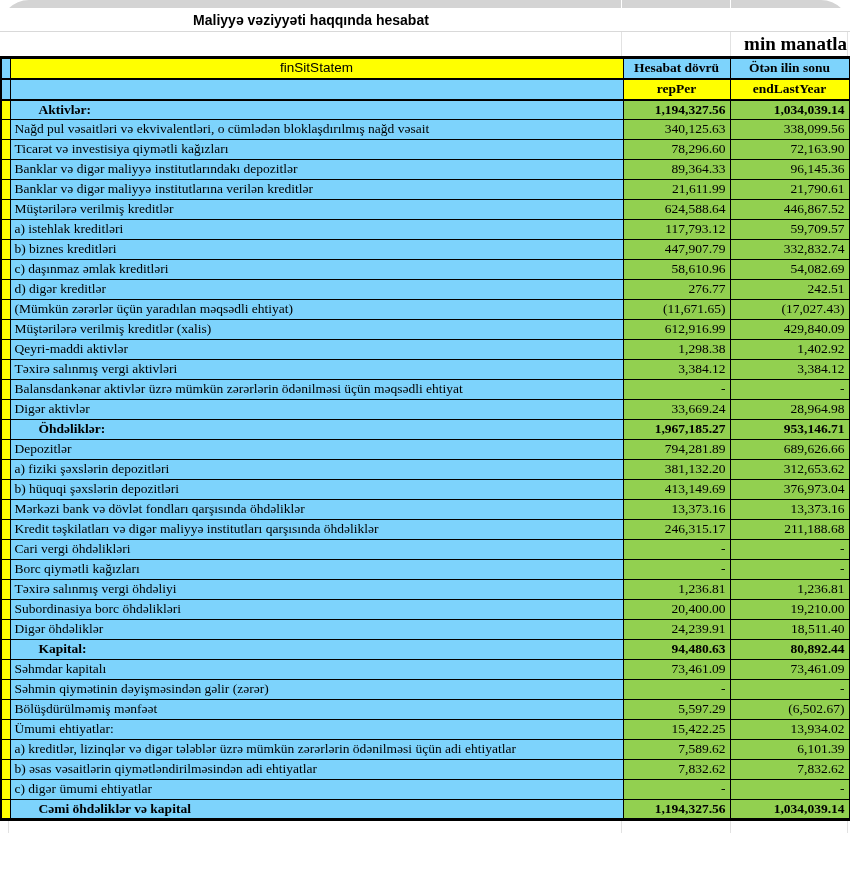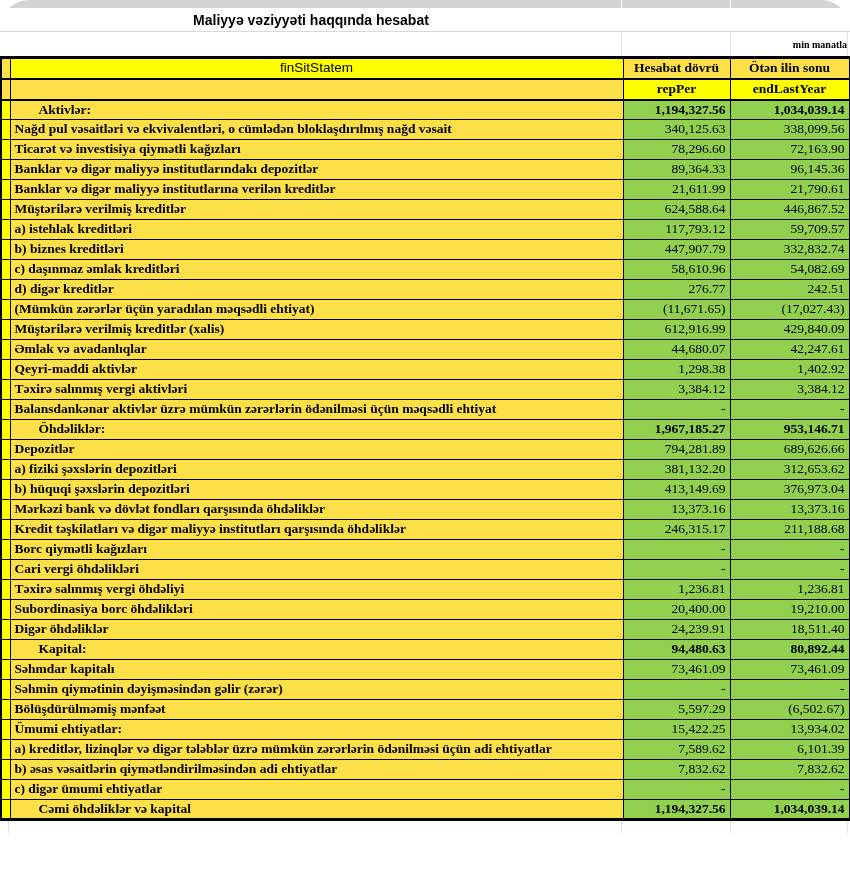--- a/index.html
+++ b/index.html
@@ -22,21 +22,21 @@
     font-family: "Liberation Sans", "DejaVu Sans", sans-serif;
     font-weight: bold; font-size: 14px;
   }
 
   
   .unit-row { position: relative; height: 25px; border-top: 1px solid #d9d9d9; }
   .unit-row .gridline { position: absolute; top: 0; width: 1px; height: 100%; background: #e2e2e2; }
   .unit-cell {
     position: absolute; right: 3px; top: 0; width: 120px; height: 100%;
     display: flex; align-items: center; justify-content: flex-end;
-    font-weight: bold; font-size: 10px;
+    font-weight: bold; font-size: 19px;
   }
 
   
   table.fin {
     border-collapse: collapse; table-layout: fixed;
     width: 848px; margin-left: 0;
     border-left: 2px solid #000; border-right: 1px solid #000;
   }
   table.fin td {
     border: 1px solid #000;
@@ -49,31 +49,31 @@
   col.c-label { width: 613px; }
   col.c-v1 { width: 107px; }
   col.c-v2 { width: 119px; }
 
   tr.hdr-row td { border-top: 3px solid #000; border-bottom: 2px solid #000; height: 21px; }
   tr.code-row td { border-bottom: 2px solid #000; height: 21px; }
   tr.total-row td { border-bottom: 3px solid #000; }
 
   td.yellow { background: #ffff00; }
   td.green  { background: #92d050; }
-  td.white  { background: #fde047; }
+  td.white  { background: #7dd3fc; }
 
   td.name-hdr {
     text-align: center;
     font-family: "Liberation Sans", "DejaVu Sans", sans-serif;
     font-size: 13px;
   }
   td.col-hdr { text-align: center; font-weight: bold; font-size: 14px; }
   td.code-hdr { text-align: center; font-weight: bold; font-size: 14px; }
 
-  td.lbl { text-align: left; font-weight: bold; }
+  td.lbl { text-align: left; }
   td.val { text-align: right; padding-right: 5px; }
   tr.bold td.lbl, tr.bold td.val { font-weight: bold; padding-left: 28px; }
 
   
   .bottom-filler { position: relative; height: 12px; background: #fff; }
   .bottom-filler .gridline { position: absolute; top: 0; width: 1px; height: 100%; background: #e2e2e2; }
 </style>
 </head>
 <body>
 
@@ -186,42 +186,42 @@
     <td class="green val">(17,027.43)</td>
   </tr>
         <tr>
     <td class="yellow"></td>
     <td class="white lbl">Müştərilərə verilmiş kreditlər (xalis)</td>
     <td class="green val">612,916.99</td>
     <td class="green val">429,840.09</td>
   </tr>
         <tr>
     <td class="yellow"></td>
-    <td class="white lbl">Əmlak və avadanlıqlar</td>
-    <td class="green val">44,680.07</td>
-    <td class="green val">42,247.61</td>
-  </tr>
-        <tr>
-    <td class="yellow"></td>
     <td class="white lbl">Qeyri-maddi aktivlər</td>
     <td class="green val">1,298.38</td>
     <td class="green val">1,402.92</td>
   </tr>
         <tr>
     <td class="yellow"></td>
     <td class="white lbl">Təxirə salınmış vergi aktivləri</td>
     <td class="green val">3,384.12</td>
     <td class="green val">3,384.12</td>
   </tr>
         <tr>
     <td class="yellow"></td>
     <td class="white lbl">Balansdankənar aktivlər üzrə mümkün zərərlərin ödənilməsi üçün məqsədli ehtiyat</td>
     <td class="green val">-</td>
     <td class="green val">-</td>
   </tr>
+        <tr>
+    <td class="yellow"></td>
+    <td class="white lbl">Digər aktivlər</td>
+    <td class="green val">33,669.24</td>
+    <td class="green val">28,964.98</td>
+  </tr>
         <tr class="bold">
     <td class="yellow"></td>
     <td class="white lbl">Öhdəliklər:</td>
     <td class="green val">1,967,185.27</td>
     <td class="green val">953,146.71</td>
   </tr>
         <tr>
     <td class="yellow"></td>
     <td class="white lbl">Depozitlər</td>
     <td class="green val">794,281.89</td>
@@ -246,27 +246,27 @@
     <td class="green val">13,373.16</td>
   </tr>
         <tr>
     <td class="yellow"></td>
     <td class="white lbl">Kredit təşkilatları və digər maliyyə institutları qarşısında öhdəliklər</td>
     <td class="green val">246,315.17</td>
     <td class="green val">211,188.68</td>
   </tr>
         <tr>
     <td class="yellow"></td>
+    <td class="white lbl">Cari vergi öhdəlikləri</td>
+    <td class="green val">-</td>
+    <td class="green val">-</td>
+  </tr>
+        <tr>
+    <td class="yellow"></td>
     <td class="white lbl">Borc qiymətli kağızları</td>
-    <td class="green val">-</td>
-    <td class="green val">-</td>
-  </tr>
-        <tr>
-    <td class="yellow"></td>
-    <td class="white lbl">Cari vergi öhdəlikləri</td>
     <td class="green val">-</td>
     <td class="green val">-</td>
   </tr>
         <tr>
     <td class="yellow"></td>
     <td class="white lbl">Təxirə salınmış vergi öhdəliyi</td>
     <td class="green val">1,236.81</td>
     <td class="green val">1,236.81</td>
   </tr>
         <tr>

